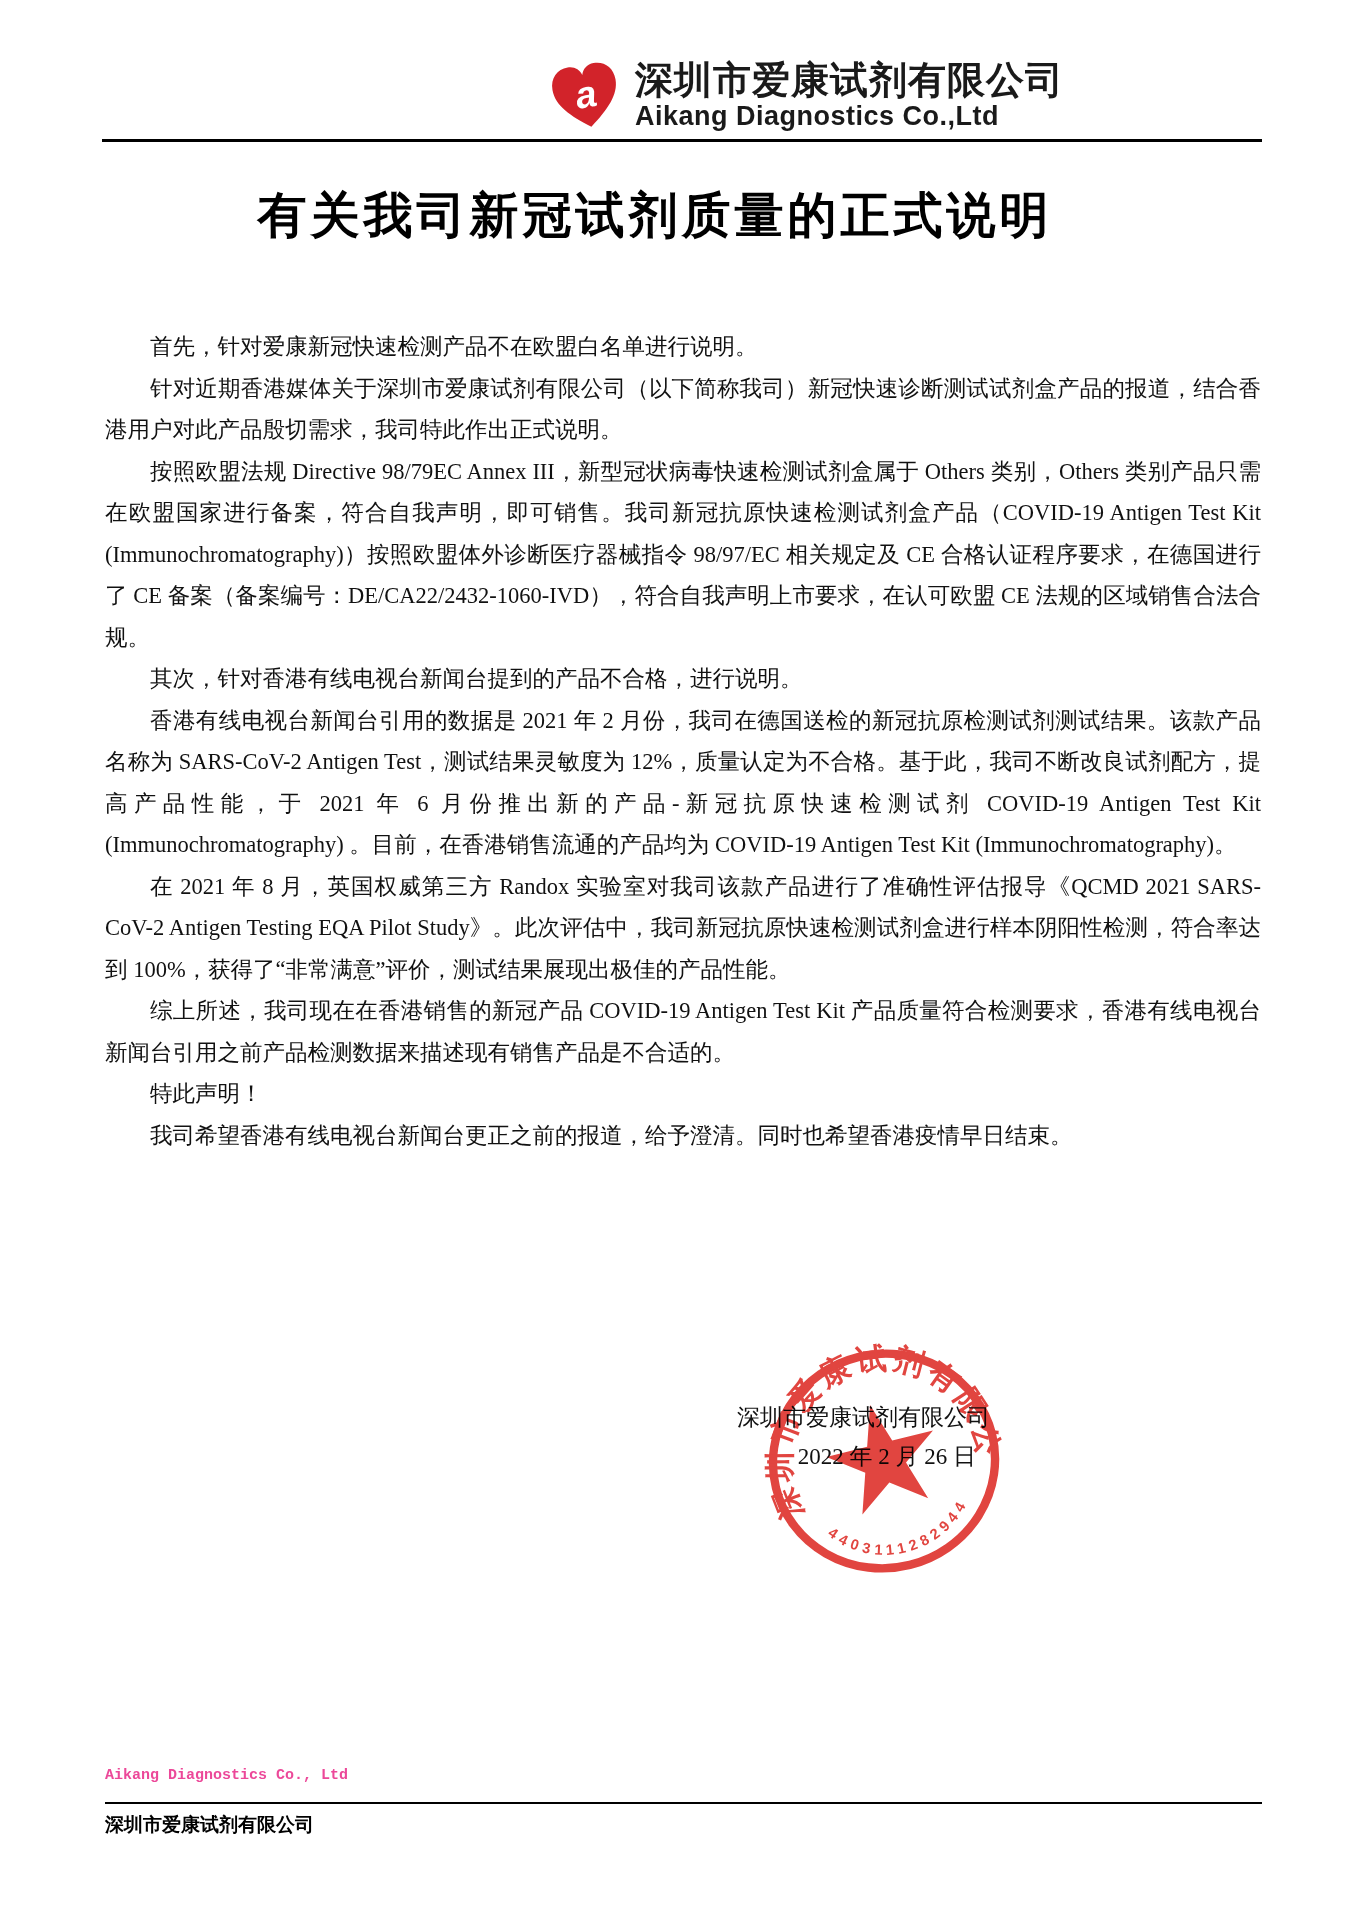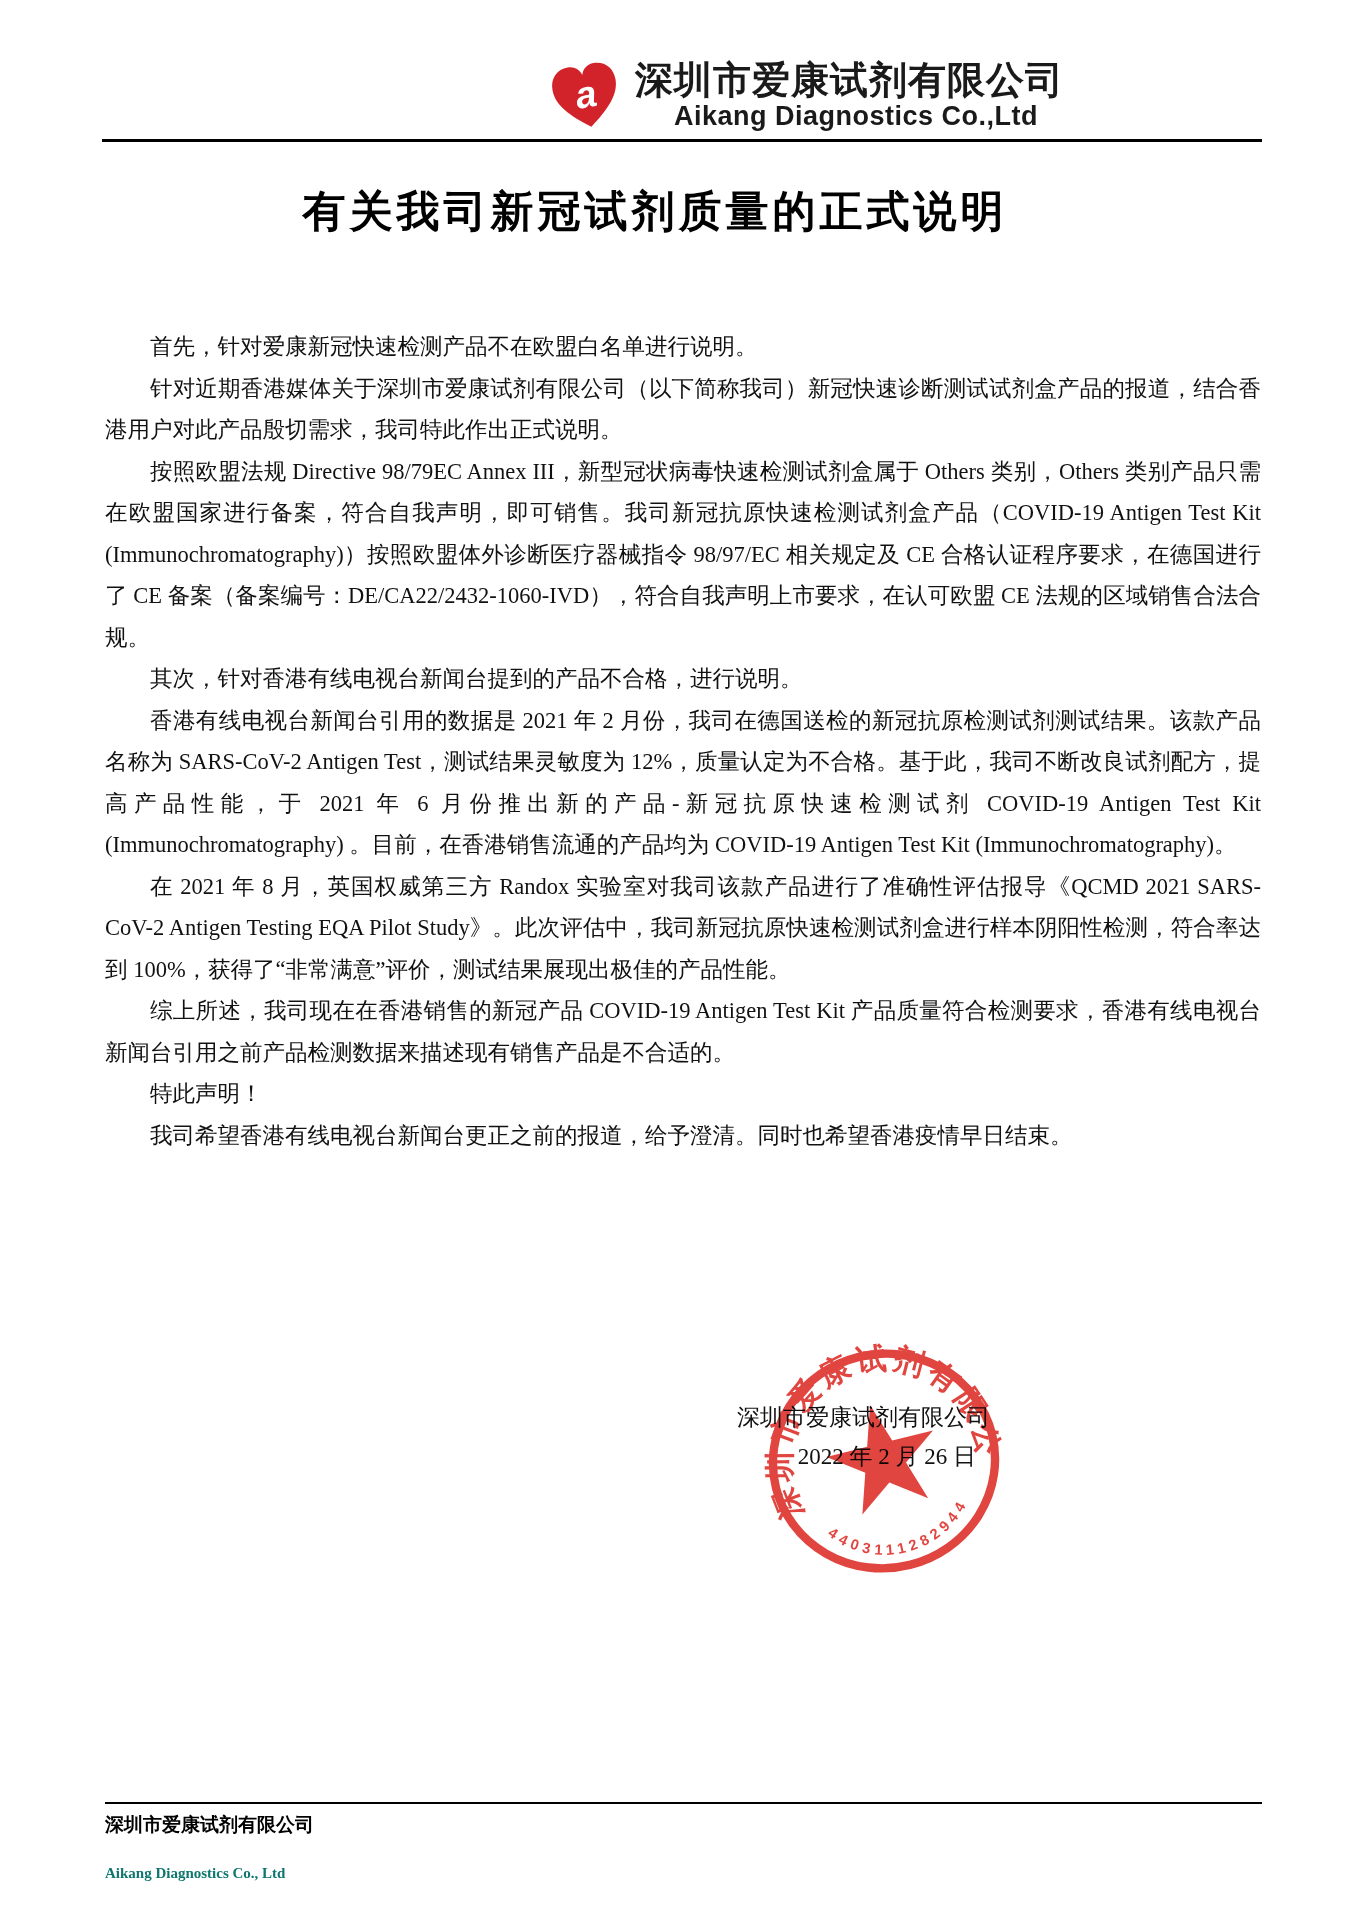--- a/index.html
+++ b/index.html
@@ -13,27 +13,27 @@
     font-family: "Liberation Serif", "DejaVu Serif", serif;
     color: #111111;
     overflow: hidden;
   }
 
   
   .letterhead { position: absolute; left: 545px; top: 55px; display: flex; align-items: center; }
   .logo-icon { width: 82px; height: 82px; flex: 0 0 auto; }
   .logo-text { margin-left: 8px; font-family: "Liberation Sans", "DejaVu Sans", sans-serif; }
   .logo-cn { font-size: 38px; font-weight: 900; letter-spacing: 1px; color: #1a1a1a; line-height: 1.1; }
-  .logo-en { font-size: 27px; font-weight: 700; color: #1a1a1a; letter-spacing: 0.5px; line-height: 1.15; margin-left: 39px; }
+  .logo-en { font-size: 27px; font-weight: 700; color: #1a1a1a; letter-spacing: 0.5px; line-height: 1.15; }
   .header-rule { position: absolute; left: 102px; top: 139px; width: 1160px; height: 3px; background: #000; }
 
   
   .doc-title {
     position: absolute; left: 105px; top: 183px; width: 1100px;
-    text-align: center; font-size: 43px; font-weight: 700; letter-spacing: 4px;
+    text-align: center; font-size: 49px; font-weight: 700; letter-spacing: 4px;
     color: #000;
   }
 
   
   .letter-body {
     position: absolute; left: 105px; top: 326px; width: 1156px;
     font-size: 22.5px; line-height: 41.5px; text-align: justify;
   }
   .letter-body p { text-indent: 2em; }
 
@@ -56,23 +56,23 @@
   .seal-num-text { font-family: "Liberation Sans", sans-serif; font-size: 14px; font-weight: 700; letter-spacing: 4.5px; }
 
   
   .footer-rule { position: absolute; left: 105px; top: 1802px; width: 1157px; height: 2px; background: #000; }
   .footer-cn {
     position: absolute; left: 105px; top: 1812px;
     font-family: "Liberation Sans", "DejaVu Sans", sans-serif;
     font-size: 19px; font-weight: 700; color: #000;
   }
   .footer-en {
-    position: absolute; left: 105px; top: 1865px;
-    font-family: Liberation Serif, serif;
-    font-size: 15px; font-weight: 700; color: #0f766e;
+    position: absolute; left: 105px; top: 1767px;
+    font-family: Liberation Mono, monospace;
+    font-size: 15px; font-weight: 700; color: #ec4899;
   }
 </style>
 </head>
 <body>
 
 <div class="page">
 
   <header class="letterhead">
     <svg class="logo-icon" viewBox="0 0 100 100" aria-hidden="true">
       <g transform="rotate(-10 50 50)">

